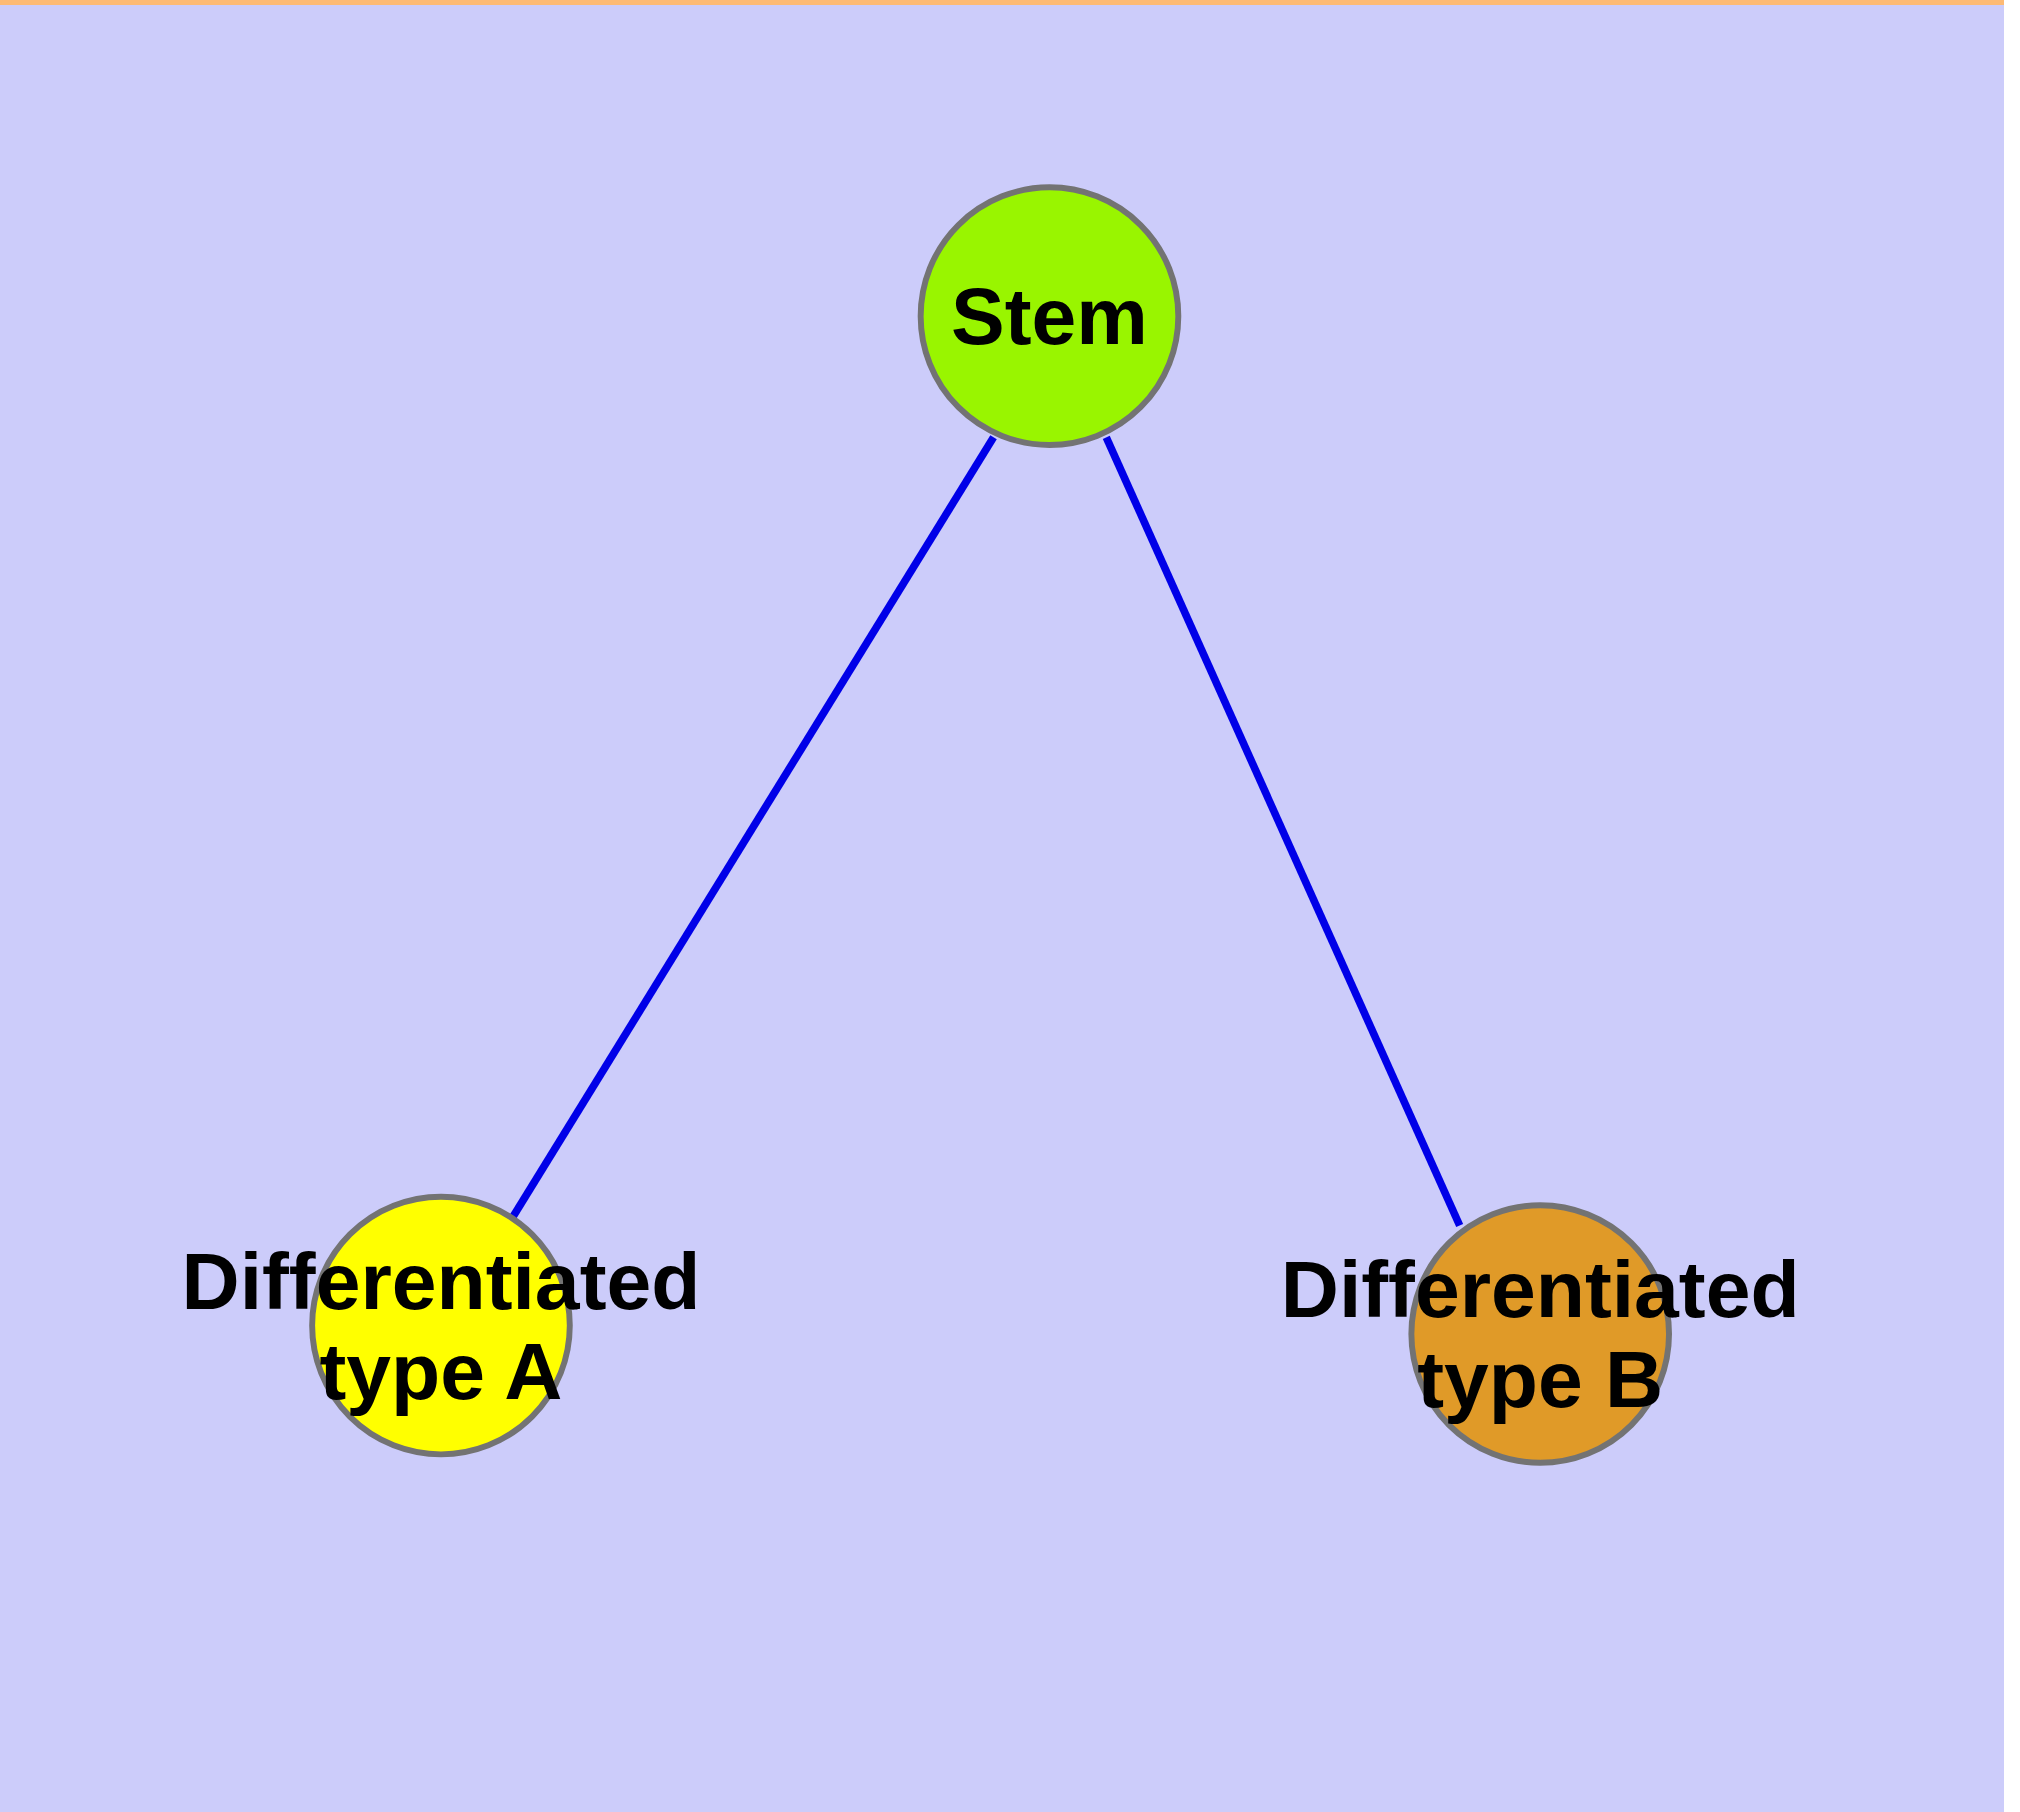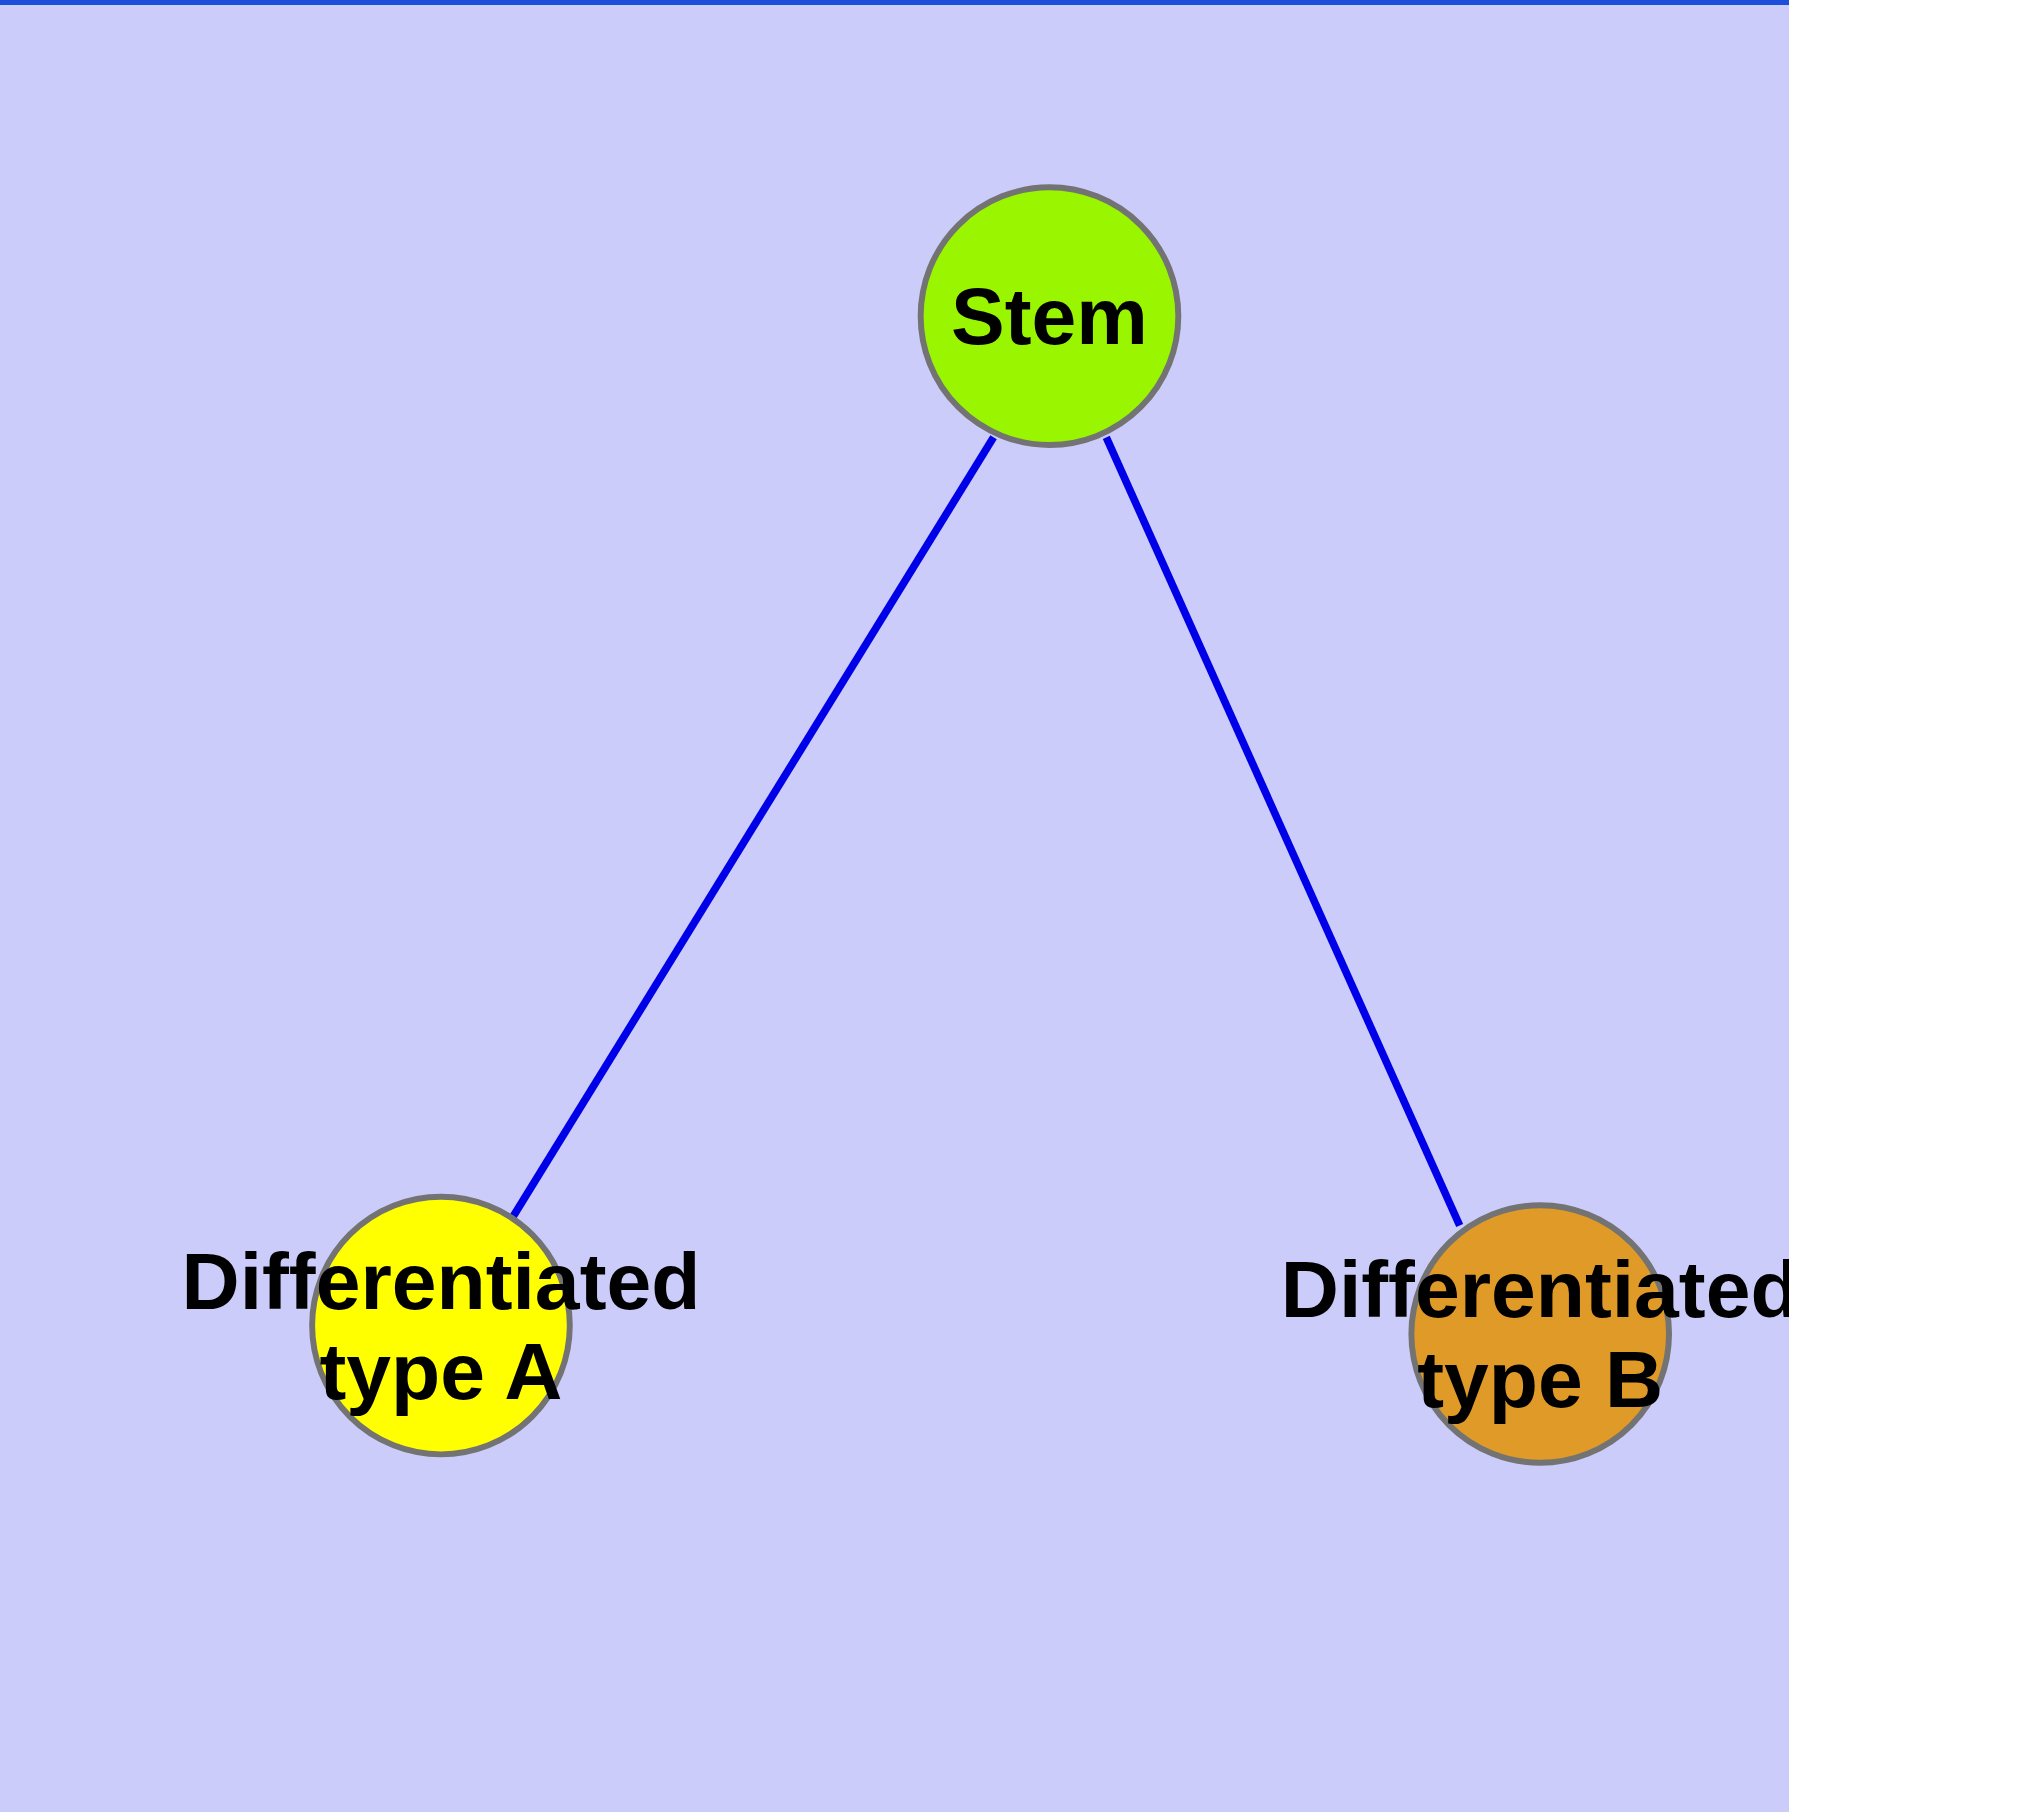--- a/index.html
+++ b/index.html
@@ -46,21 +46,21 @@
     font-weight: bold;
     fill: #000000;
     text-anchor: middle;
     dominant-baseline: alphabetic;
     white-space: pre;
   }
 </style>
 </head>
 <body>
 
-<div id="canvas" style="width: 1789px; height: 1812px; background: #1d4ed8;">
+<div id="canvas" style="width: 2004px; height: 1812px; background: #fdba74;">
   <div id="plot-area" style="background: rgb(204, 204, 250);"></div>
 
   <svg class="graph" viewBox="0 0 2384 2138" xmlns="http://www.w3.org/2000/svg">
 
     <g>
       <line class="edge-line" x1="1172" y1="516" x2="601" y2="1442" stroke="#0000e8" stroke-width="9"></line>
       <line class="edge-line" x1="1305" y1="516" x2="1722" y2="1446" stroke="#0000e8" stroke-width="9"></line>
     </g>
 
     <g>

